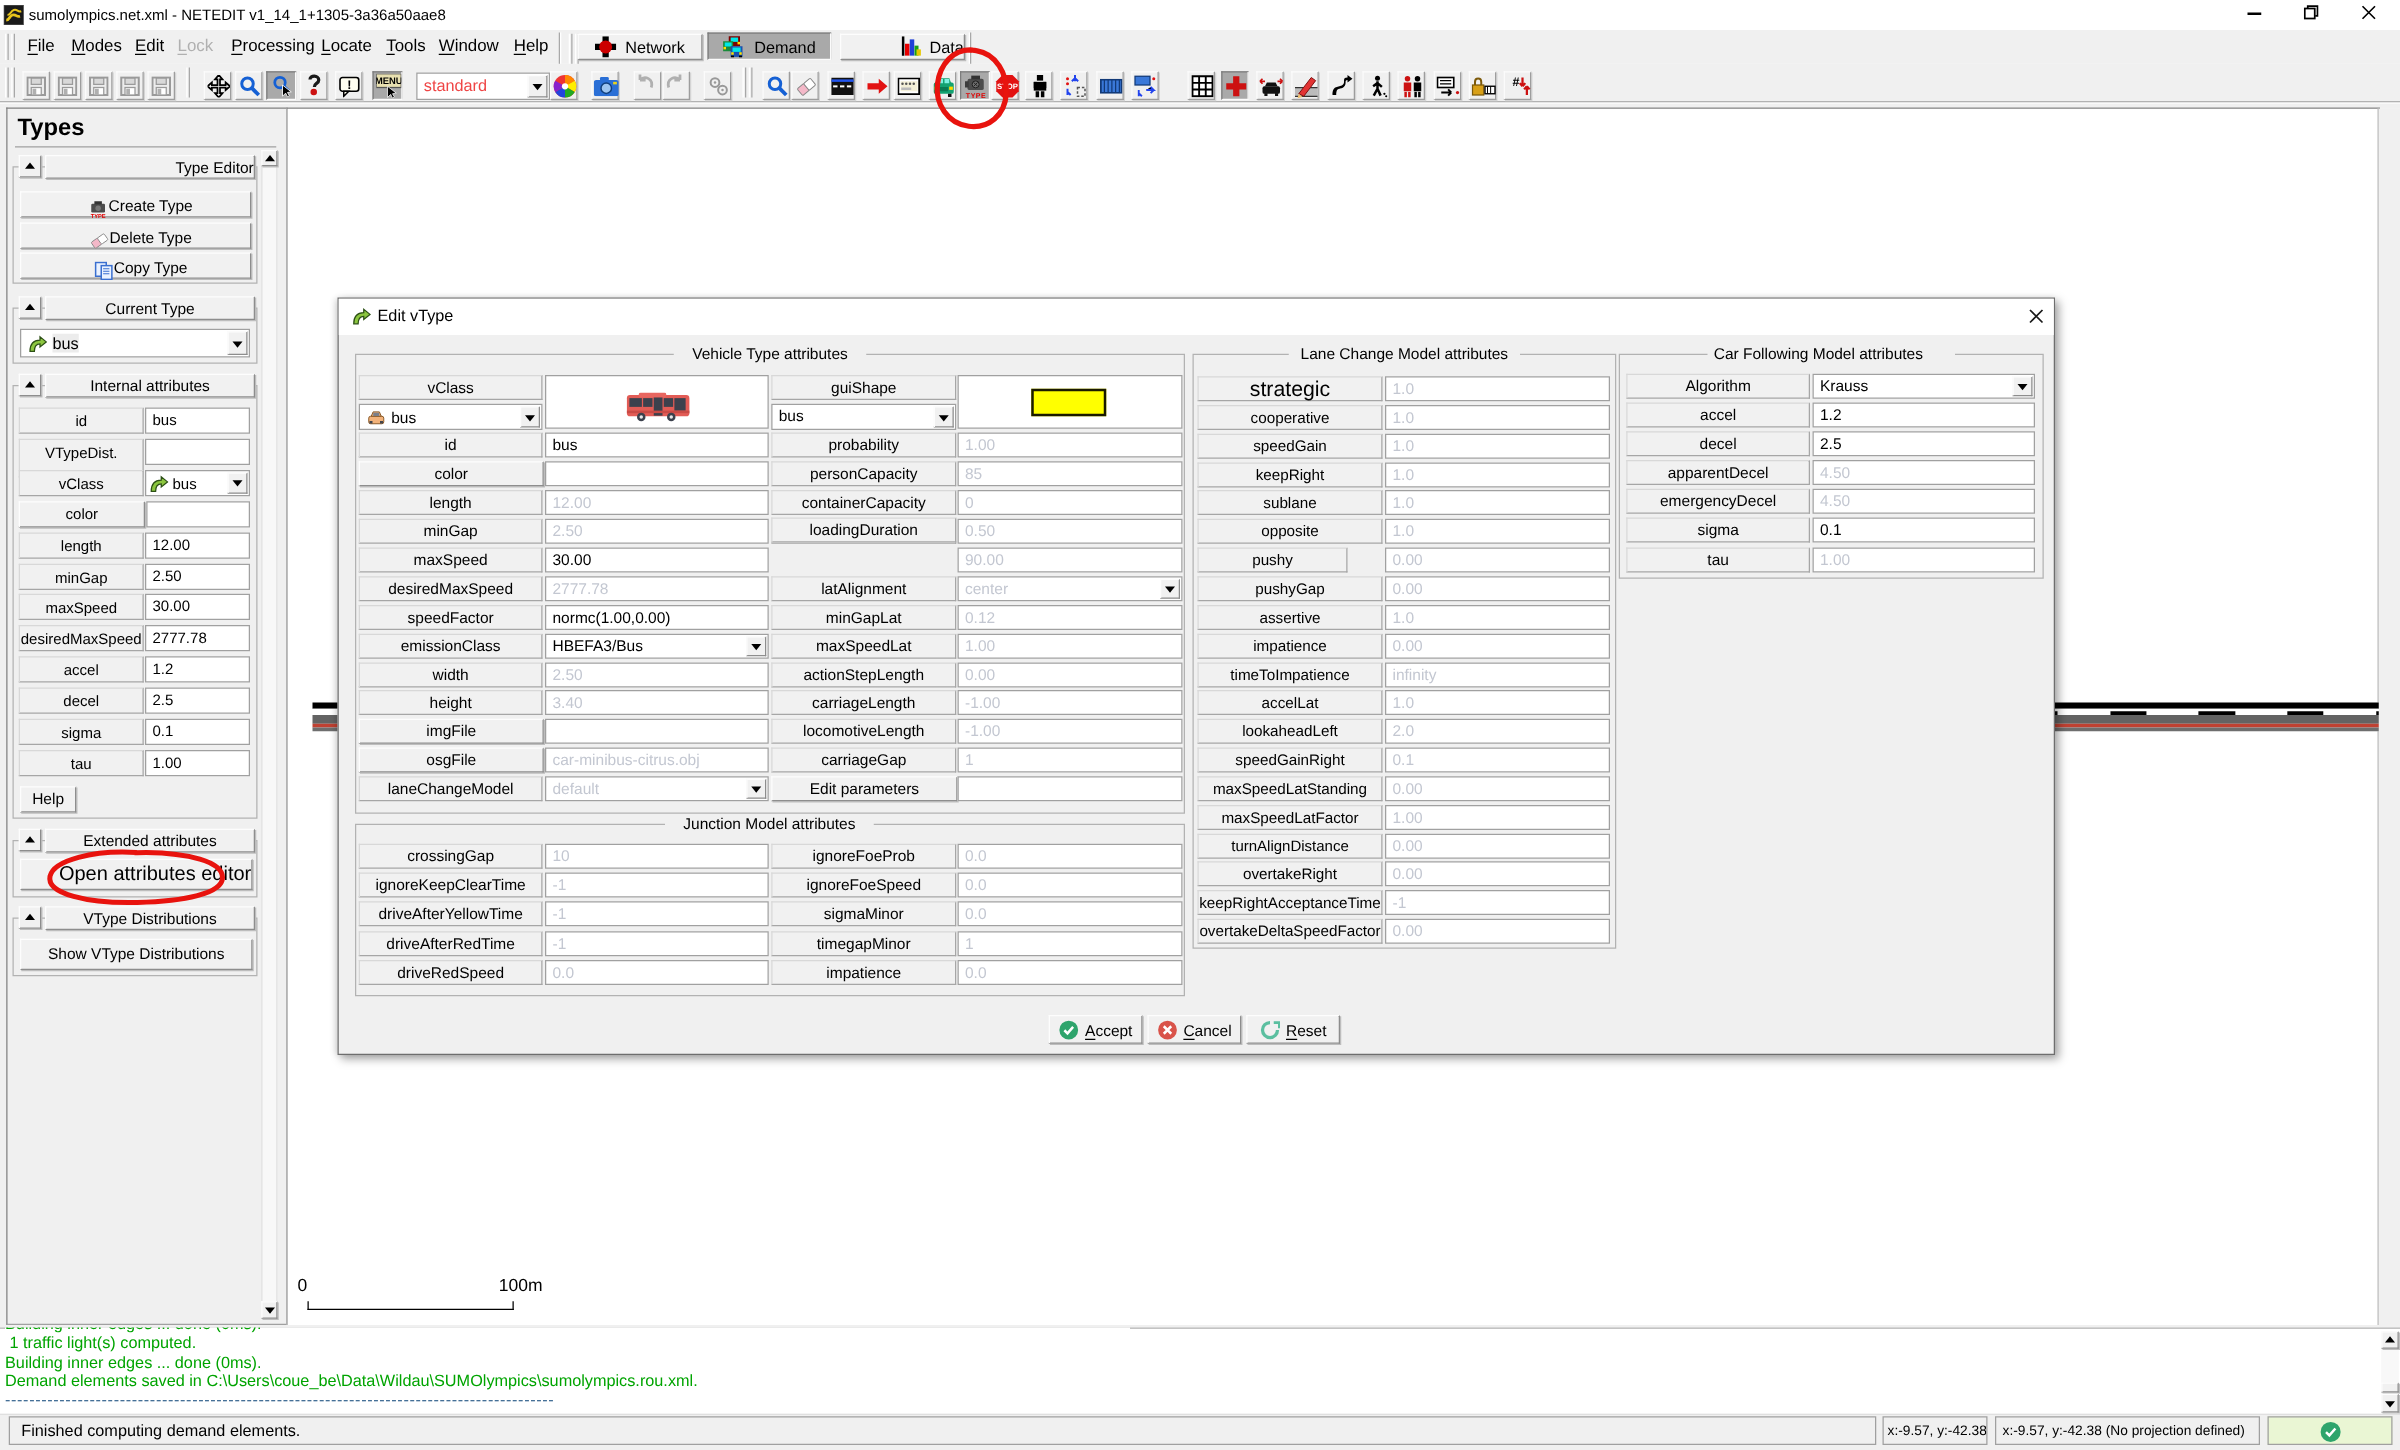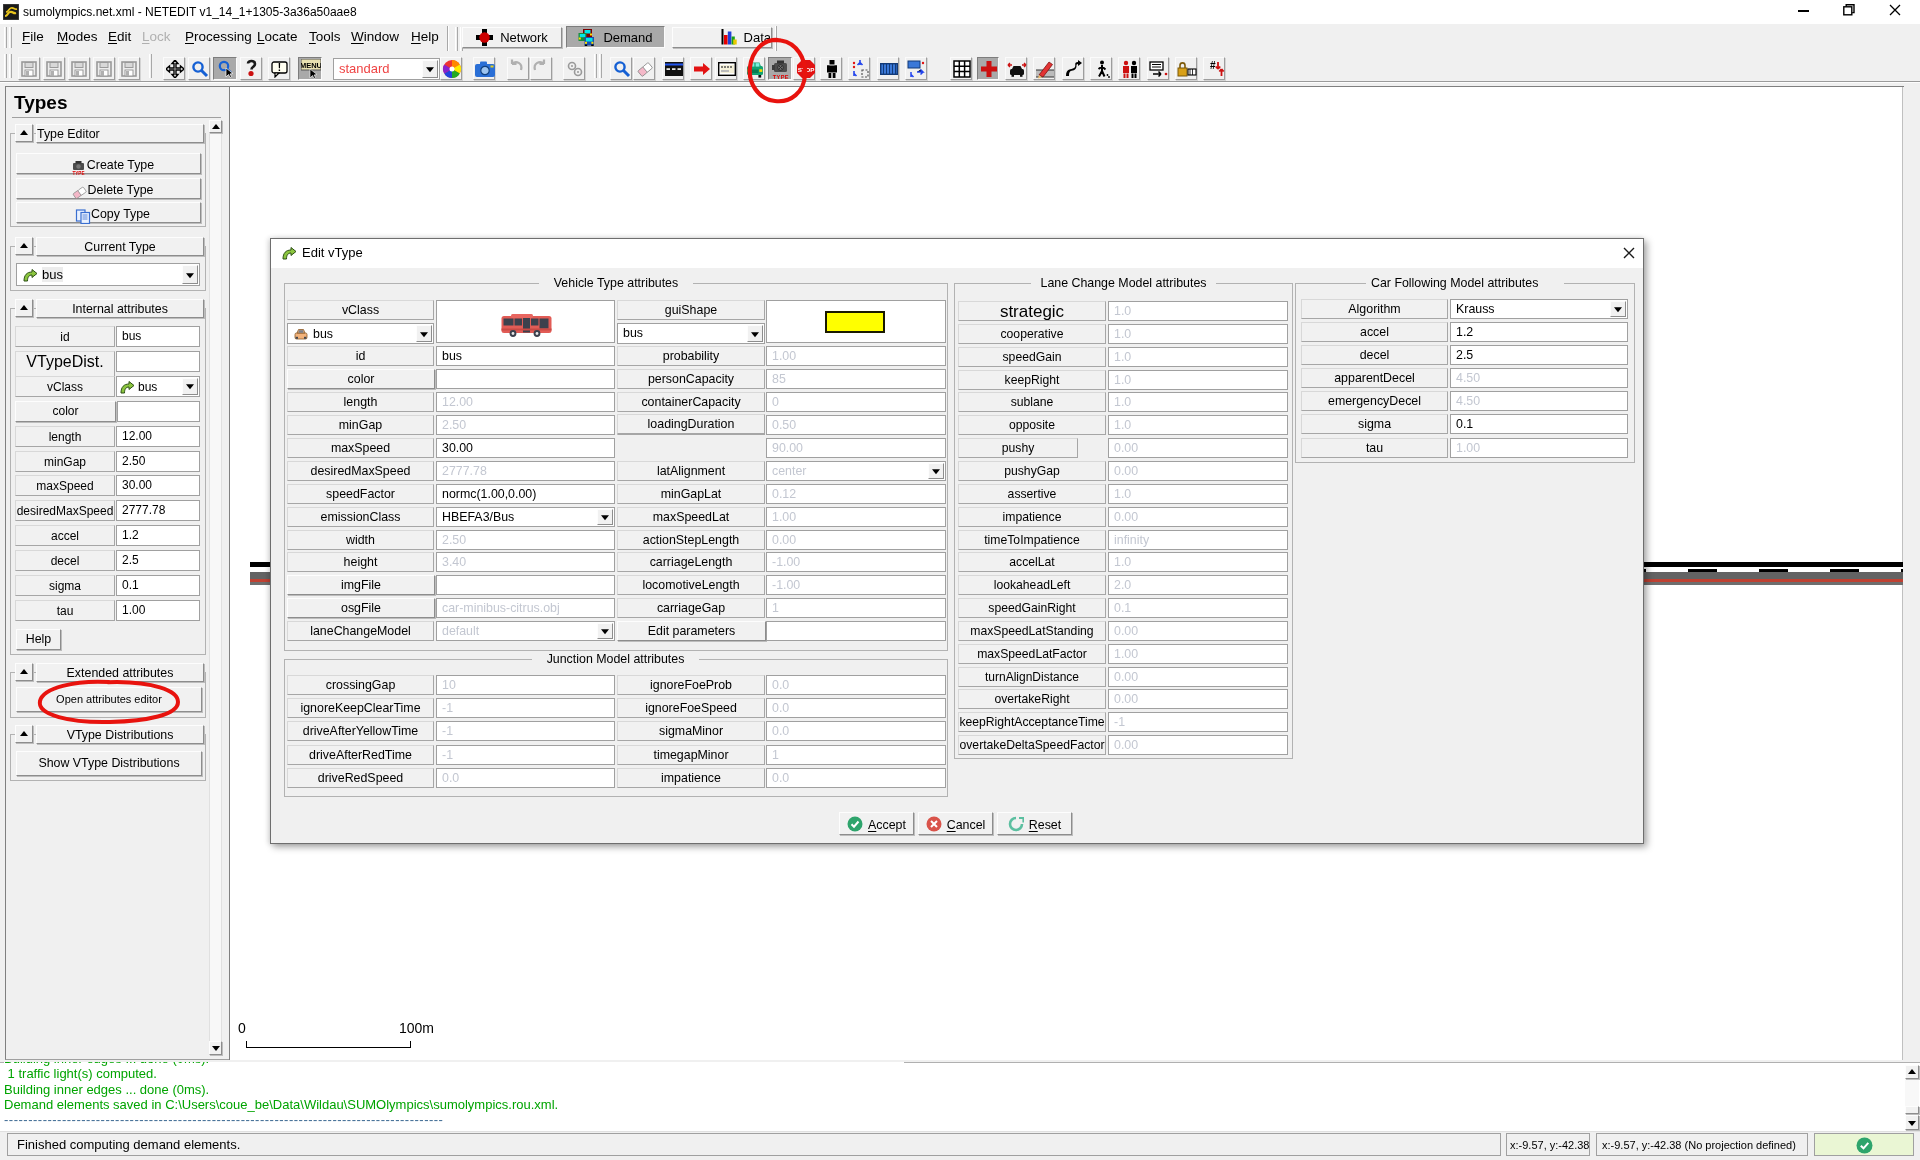--- a/index.html
+++ b/index.html
@@ -414,21 +414,21 @@
 <div class="btn" style="left:209px;top:120px;width:13px;height:13px">
     <div style="position:absolute;left:50%;top:50%;transform:translate(-50%,-60%);width:0;height:0;border-left:4px solid transparent;border-right:4px solid transparent;border-bottom:5px solid #000"></div>
   </div>
 <div class="btn" style="left:209px;top:1041px;width:13px;height:14px">
     <div style="position:absolute;left:50%;top:50%;transform:translate(-50%,-40%);width:0;height:0;border-left:4px solid transparent;border-right:4px solid transparent;border-top:5px solid #000"></div>
   </div>
 <div class="grp" style="left:10px;top:133px;width:196px;height:94px"></div>
 <div class="btn" style="left:15px;top:124px;width:18px;height:18px">
     <div style="position:absolute;left:50%;top:50%;transform:translate(-50%,-60%);width:0;height:0;border-left:4px solid transparent;border-right:4px solid transparent;border-bottom:5px solid #000"></div>
   </div>
-<div class="btn" style="left:36px;top:124px;width:168px;height:19px;text-align:left;line-height:18px;font-size:12.4px">Type Editor</div>
+<div class="btn" style="left:36px;top:124px;width:168px;height:19px;text-align:right;line-height:18px;font-size:12.4px">Type Editor</div>
 <div class="btn" style="left:16px;top:153px;width:185px;height:21px;font-size:12.4px;text-align:center;line-height:19px"><span style="position:relative;top:3px;margin-right:8px;display:inline-block;width:16px;height:15px"><svg width="16" height="15" viewBox="0 0 16 15" style="margin-top:3px">
         <rect x="2" y="3" width="11" height="7" rx="1" fill="#4c4c4c"></rect>
         <rect x="4.5" y="1" width="6" height="2.5" fill="#333"></rect>
         <circle cx="7.5" cy="6.5" r="2.2" fill="#777"></circle>
         <text x="7.5" y="14.8" font-size="4.6" font-weight="bold" text-anchor="middle" fill="#e00000">TYPE</text>
       </svg></span>Create Type</div>
 <div class="btn" style="left:16px;top:178px;width:185px;height:21px;font-size:12.4px;text-align:center;line-height:19px"><span style="position:relative;top:3px;margin-right:8px;display:inline-block;width:16px;height:15px"><svg width="16" height="14" viewBox="0 0 16 14" style="margin-top:3px">
         <g transform="rotate(-35 8 7)">
           <rect x="1" y="4.5" width="6.5" height="6" rx="1" fill="#f4b8c8" stroke="#888" stroke-width="0.7"></rect>
           <rect x="7" y="4.5" width="6.5" height="6" rx="1" fill="#fff" stroke="#888" stroke-width="0.7"></rect>
@@ -449,21 +449,21 @@
     </svg><span style="background:#ececec">bus</span><div class="ddbtn" style="right:1px;top:1px;width:16px;height:19px">
       <div class="ddtri"></div>
     </div></div>
 <div class="grp" style="left:10px;top:308px;width:196px;height:347px"></div>
 <div class="btn" style="left:15px;top:299px;width:18px;height:18px">
     <div style="position:absolute;left:50%;top:50%;transform:translate(-50%,-60%);width:0;height:0;border-left:4px solid transparent;border-right:4px solid transparent;border-bottom:5px solid #000"></div>
   </div>
 <div class="btn" style="left:36px;top:299px;width:168px;height:19px;text-align:center;line-height:18px;font-size:12.4px">Internal attributes</div>
 <div class="lbl" style="left:15px;top:326px;width:100px;height:21px;line-height:20px;font-size:12px">id</div>
 <div class="fld" style="left:116px;top:326px;width:84px;height:21px;line-height:19px;font-size:12px;color:#000;padding-left:5px">bus</div>
-<div class="lbl" style="left:15px;top:350.9px;width:100px;height:31px;line-height:20px;font-size:16px">VTypeDist.</div>
+<div class="lbl" style="left:15px;top:350.9px;width:100px;height:31px;line-height:20px;font-size:12px">VTypeDist.</div>
 <div class="fld" style="left:116px;top:350.9px;width:84px;height:21px;line-height:19px;font-size:12px;color:#000;padding-left:5px"></div>
 <div class="lbl" style="left:15px;top:375.79999999999995px;width:100px;height:21px;line-height:20px;font-size:12px">vClass</div>
 <div class="fld" style="left:116px;top:375.79999999999995px;width:84px;height:21px;line-height:19px;font-size:12px;color:#000;padding-left:2px"><svg width="16" height="14" viewBox="0 0 16 14" style="position:relative;top:3px;margin-right:3px">
       <path d="M2 13 C2 7 5 4 10 4 L10 1.5 L15 5.5 L10 9.5 L10 7 C7 7 5.5 9 5.5 13 Z" fill="#8cc63f" stroke="#2d5016" stroke-width="1"></path>
     </svg>bus<div class="ddbtn" style="right:1px;top:1px;width:16px;height:17px">
       <div class="ddtri"></div>
     </div></div>
 <div class="btn" style="left:15px;top:400.69999999999993px;width:101px;height:21px;line-height:19px;font-size:12px;text-align:center">color</div>
 <div class="fld" style="left:117px;top:400.69999999999993px;width:83px;height:21px;line-height:19px;font-size:12px;color:#000;padding-left:5px"></div>
 <div class="lbl" style="left:15px;top:425.5999999999999px;width:100px;height:21px;line-height:20px;font-size:12px">length</div>
@@ -481,21 +481,21 @@
 <div class="lbl" style="left:15px;top:574.9999999999998px;width:100px;height:21px;line-height:20px;font-size:12px">sigma</div>
 <div class="fld" style="left:116px;top:574.9999999999998px;width:84px;height:21px;line-height:19px;font-size:12px;color:#000;padding-left:5px">0.1</div>
 <div class="lbl" style="left:15px;top:599.8999999999997px;width:100px;height:21px;line-height:20px;font-size:12px">tau</div>
 <div class="fld" style="left:116px;top:599.8999999999997px;width:84px;height:21px;line-height:19px;font-size:12px;color:#000;padding-left:5px">1.00</div>
 <div class="btn" style="left:16px;top:629px;width:45px;height:21px;font-size:12.4px;text-align:center;line-height:19px">Help</div>
 <div class="grp" style="left:10px;top:672px;width:196px;height:46px"></div>
 <div class="btn" style="left:15px;top:663px;width:18px;height:18px">
     <div style="position:absolute;left:50%;top:50%;transform:translate(-50%,-60%);width:0;height:0;border-left:4px solid transparent;border-right:4px solid transparent;border-bottom:5px solid #000"></div>
   </div>
 <div class="btn" style="left:36px;top:663px;width:168px;height:19px;text-align:center;line-height:18px;font-size:12.4px">Extended attributes</div>
-<div class="btn" style="left:16px;top:687px;width:186px;height:25px;font-size:11px;text-align:center;line-height:23px">Open attributes editor</div>
+<div class="btn" style="left:16px;top:687px;width:186px;height:25px;font-size:16px;text-align:right;line-height:23px">Open attributes editor</div>
 <div class="grp" style="left:10px;top:734px;width:196px;height:47px"></div>
 <div class="btn" style="left:15px;top:725px;width:18px;height:18px">
     <div style="position:absolute;left:50%;top:50%;transform:translate(-50%,-60%);width:0;height:0;border-left:4px solid transparent;border-right:4px solid transparent;border-bottom:5px solid #000"></div>
   </div>
 <div class="btn" style="left:36px;top:725px;width:168px;height:19px;text-align:center;line-height:18px;font-size:12.4px">VType Distributions</div>
 <div class="btn" style="left:16px;top:751px;width:186px;height:25px;font-size:12.4px;text-align:center;line-height:23px">Show VType Distributions</div>
 <div style="left:270px;top:238px;width:1374px;height:606px;background:#f0f0f0;border:1px solid #6e6e6e;box-shadow:3px 3px 7px rgba(0,0,0,0.35),-2px 0 5px rgba(0,0,0,0.12)"></div>
 <div style="left:271px;top:239px;width:1372px;height:29px;background:#fff"></div>
 <svg width="16" height="14" viewBox="0 0 16 14" style="left:281px;top:246px">
     <path d="M2 13 C2 7 5 4 10 4 L10 1.5 L15 5.5 L10 9.5 L10 7 C7 7 5.5 9 5.5 13 Z" fill="#8cc63f" stroke="#2d5016" stroke-width="1"></path>

